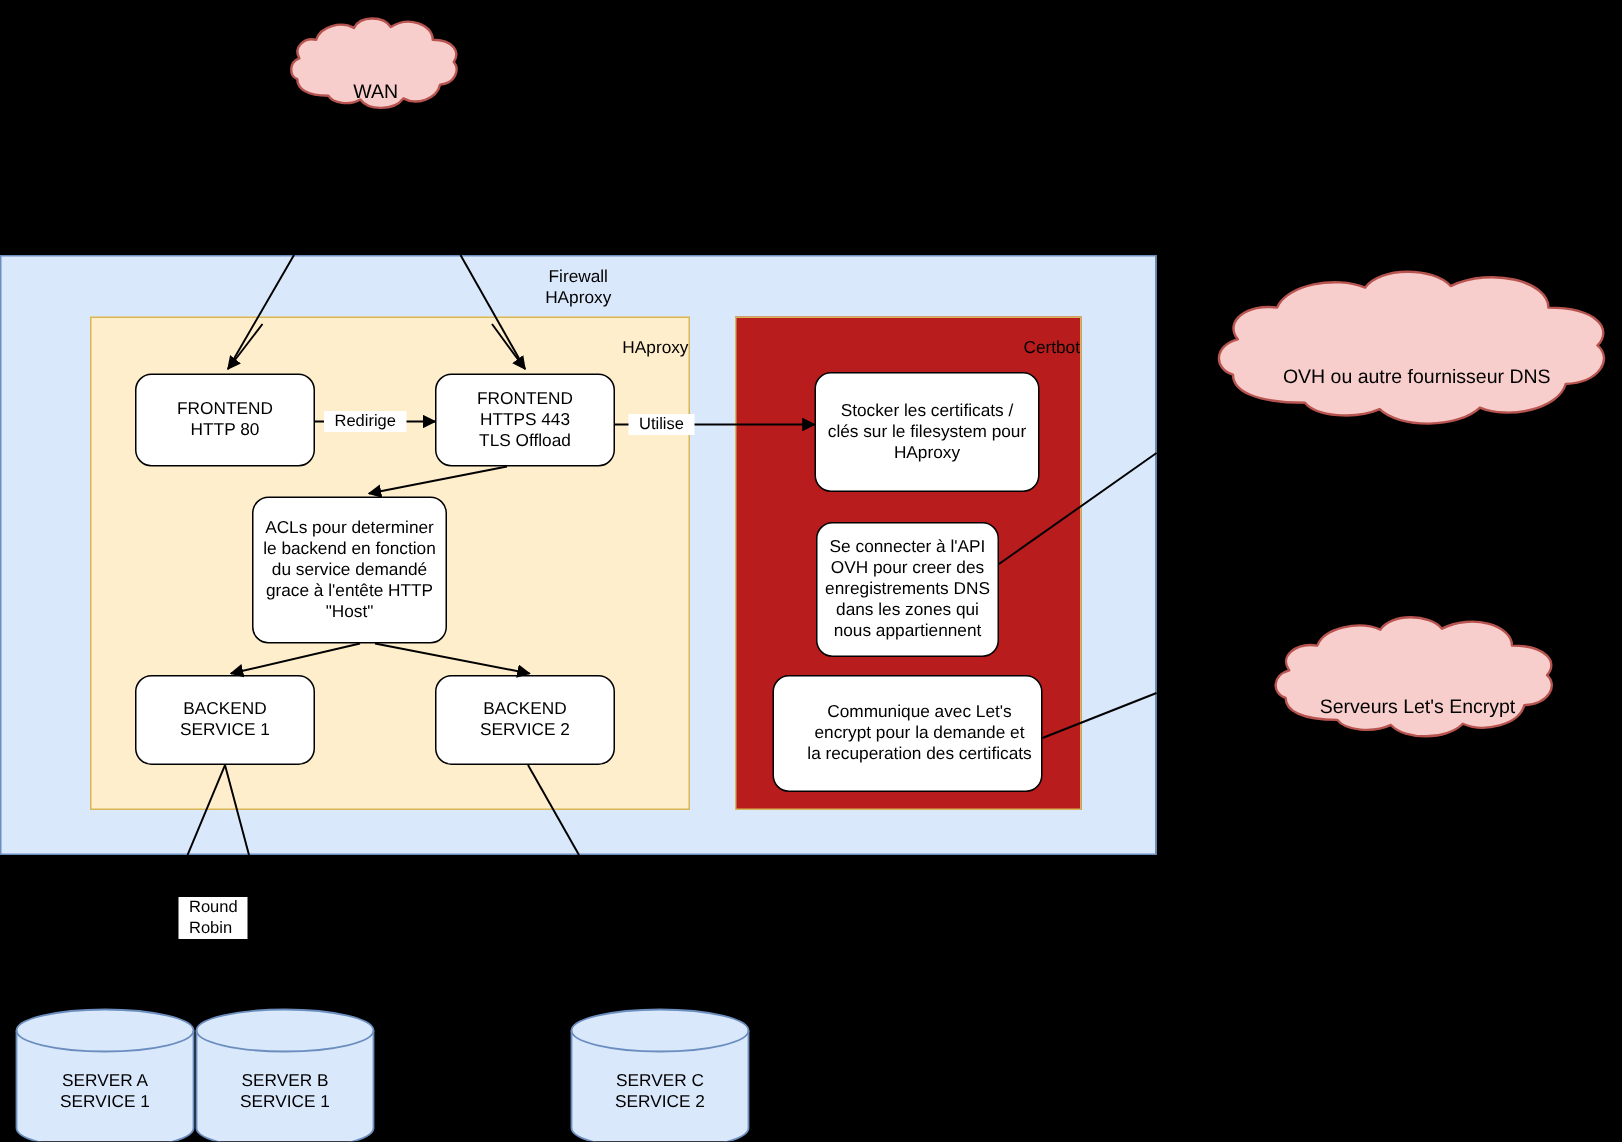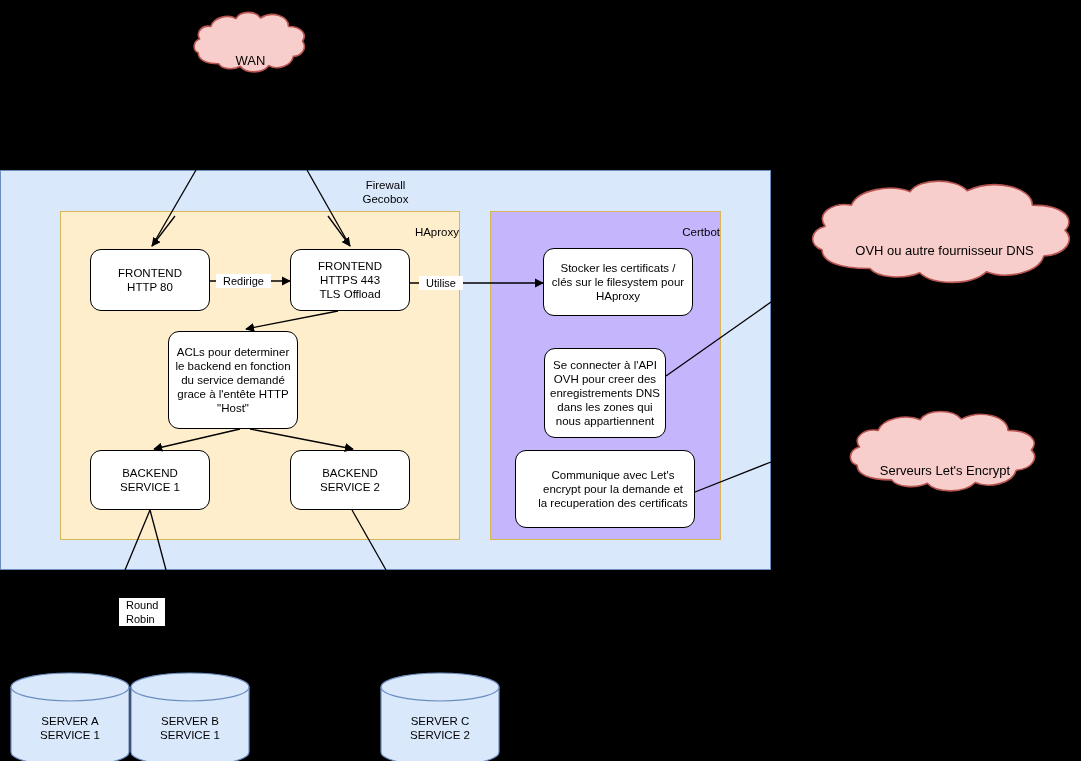--- a/index.html
+++ b/index.html
@@ -27,21 +27,21 @@
     box-sizing: border-box;
   }
   .zone-haproxy {
     left: 60px; top: 211px; width: 400px; height: 329px;
     background: #ffeecc;
     border: 1px solid #d6b656;
     box-sizing: border-box;
   }
   .zone-certbot {
     left: 490px; top: 211px; width: 231px; height: 329px;
-    background: #c4b5fd;
+    background: #b91c1c;
     border: 1px solid #d6b656;
     box-sizing: border-box;
   }
   .zone-title {
     position: absolute;
     left: 0; right: 0;
     text-align: center;
     font-size: 11.5px;
     color: #000;
     line-height: 14px;
@@ -66,21 +66,21 @@
     padding: 2px 5px;
     z-index: 4;
   }
   .node span { display: block; white-space: pre-line; }
 
   .n-fe-http   { left: 90px;  top: 249px; width: 120px; height: 62px; }
   .n-fe-https  { left: 290px; top: 249px; width: 120px; height: 62px; }
   .n-acls      { left: 168px; top: 331px; width: 130px; height: 98px; }
   .n-be1       { left: 90px;  top: 450px; width: 120px; height: 60px; }
   .n-be2       { left: 290px; top: 450px; width: 120px; height: 60px; }
-  .n-store     { left: 543px; top: 248px; width: 150px; height: 68px; }
+  .n-store     { left: 543px; top: 248px; width: 150px; height: 80px; }
   .n-ovhapi    { left: 544px; top: 348px; width: 122px; height: 90px; }
   .n-letsenc   { left: 515px; top: 450px; width: 180px; height: 78px; }
 
   
   .cloud {
     position: absolute;
     z-index: 3;
   }
   .cloud svg { display: block; overflow: visible; }
   .cloud-label {
@@ -177,21 +177,21 @@
                C 46.2,2.4 61.6,2.4 66.5,10.0 C 78.4,2.4 94.5,8.2 94.5,18.5
                C 108.5,18.5 113.0,27.0 108.5,33.3 C 113.0,38.6 109.2,47.7 99.4,48.4
                C 97.3,58.3 83.3,62.4 74.9,57.6 C 68.6,65.9 51.8,65.9 46.2,58.3
                C 39.2,62.4 28.0,61.2 24.9,55.8 Z" fill="#f8cecc" stroke="#b85450" stroke-width="1.6" stroke-linejoin="round"></path>
     </svg>
     <div class="cloud-label">WAN</div>
   </div>
 
   <div class="abs zone-firewall">
     <div class="zone-title" style="white-space:pre-line;">Firewall
-Gecobox</div>
+HAproxy</div>
   </div>
 
   <div class="abs zone-haproxy">
     <div class="zone-title">HAproxy</div>
   </div>
 
   <div class="abs zone-certbot">
     <div class="zone-title">Certbot</div>
   </div>
 

